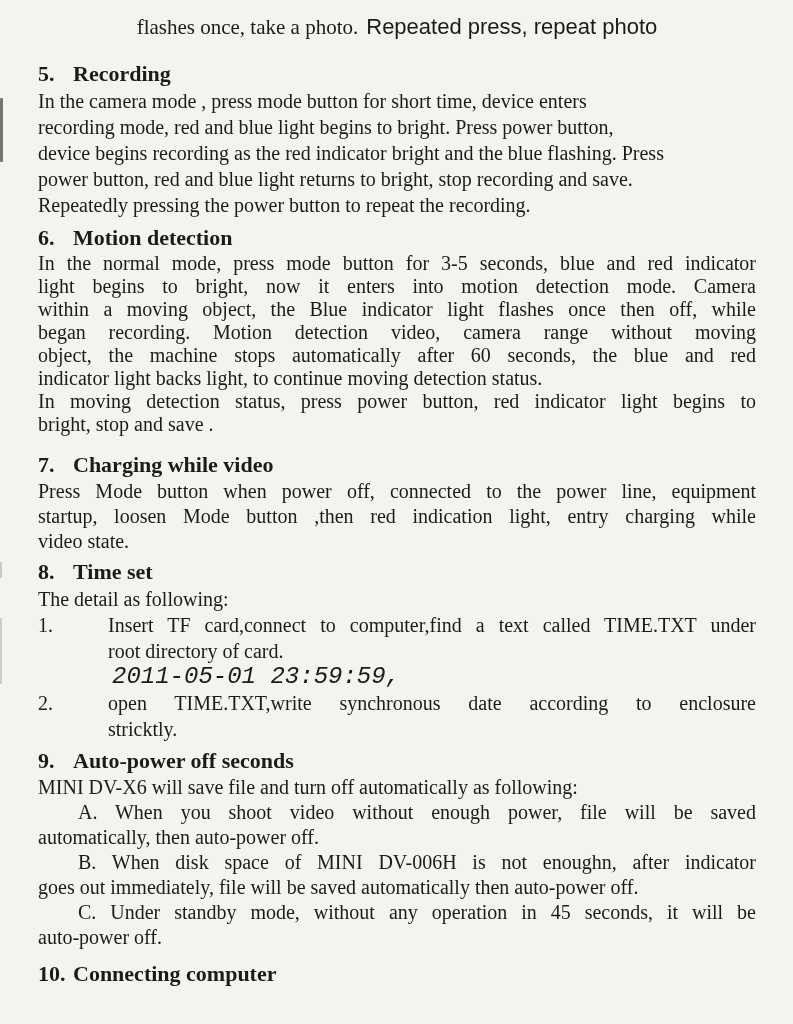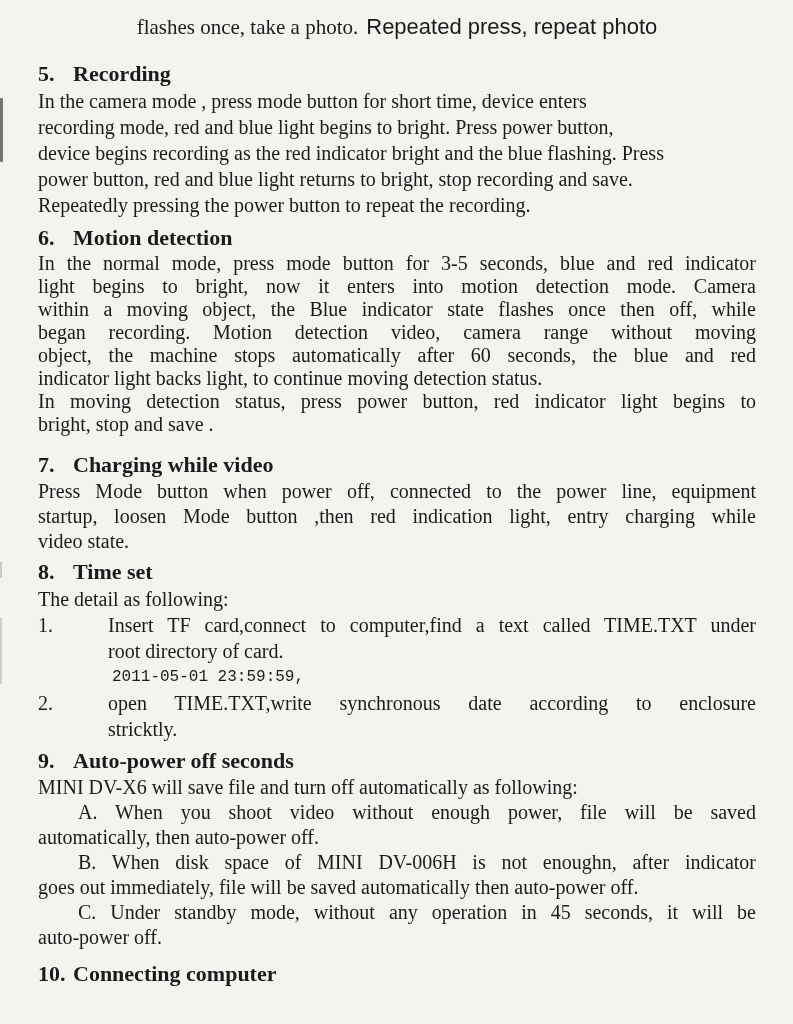--- a/index.html
+++ b/index.html
@@ -47,24 +47,25 @@
     margin-bottom: 1px;
   }
   .h-num { min-width: 35px; }
 
   .list-item { display: flex; }
   .list-marker { width: 70px; flex-shrink: 0; }
   .list-lines { flex: 1; min-width: 0; }
 
   .mono-line {
     font-family: "Liberation Mono", monospace;
-    font-size: 16px;
+    font-size: 24px;
     line-height: 26px;
     padding-left: 74px;
     white-space: nowrap;
+    font-style: italic;
   }
 </style>
 </head>
 <body>
 
 <div class="page">
   <div class="artifact a1"></div>
   <div class="artifact a2"></div>
   <div class="artifact a3"></div>
 
@@ -87,21 +88,21 @@
           </div>
         </div>
         <div class="section" style="margin-top: 6px; --lh: 23px;">
           <div class="heading">
             <span class="h-num">6.</span>
             <span class="h-title">Motion detection</span>
           </div>
           <div class="paragraph">
             <div class="line just">In the normal mode, press mode button for 3-5 seconds, blue and red indicator</div>
             <div class="line just">light begins to bright, now it enters into motion detection mode. Camera</div>
-            <div class="line just">within a moving object, the Blue indicator state flashes once then off, while</div>
+            <div class="line just">within a moving object, the Blue indicator light flashes once then off, while</div>
             <div class="line just">began recording. Motion detection video, camera range without moving</div>
             <div class="line just">object, the machine stops automatically after 60 seconds, the blue and red</div>
             <div class="line">indicator light backs light, to continue moving detection status.</div>
           </div>
           <div class="paragraph">
             <div class="line just">In moving detection status, press power button, red indicator light begins to</div>
             <div class="line">bright, stop and save .</div>
           </div>
         </div>
         <div class="section" style="margin-top: 15px; --lh: 25px;">

